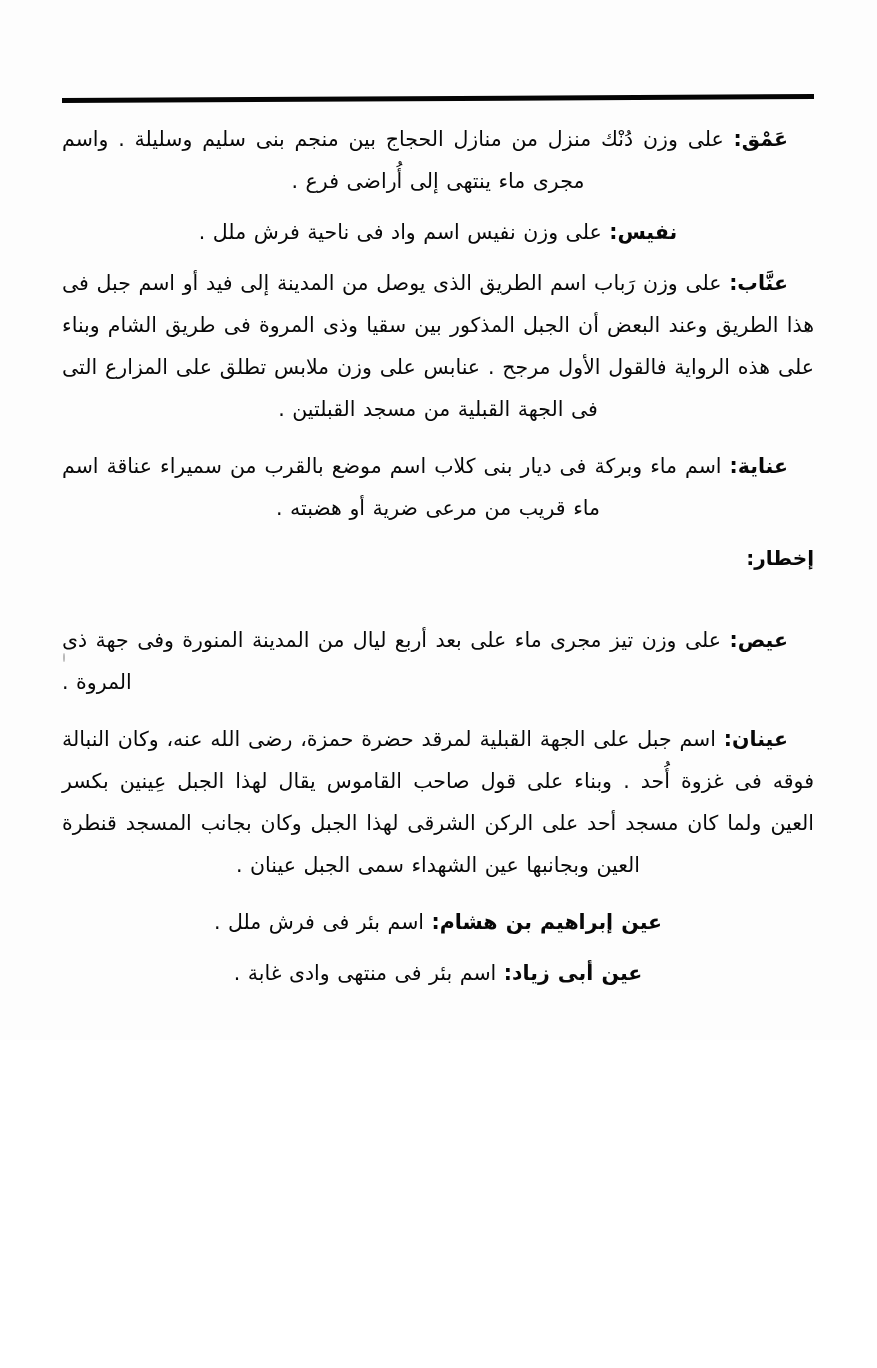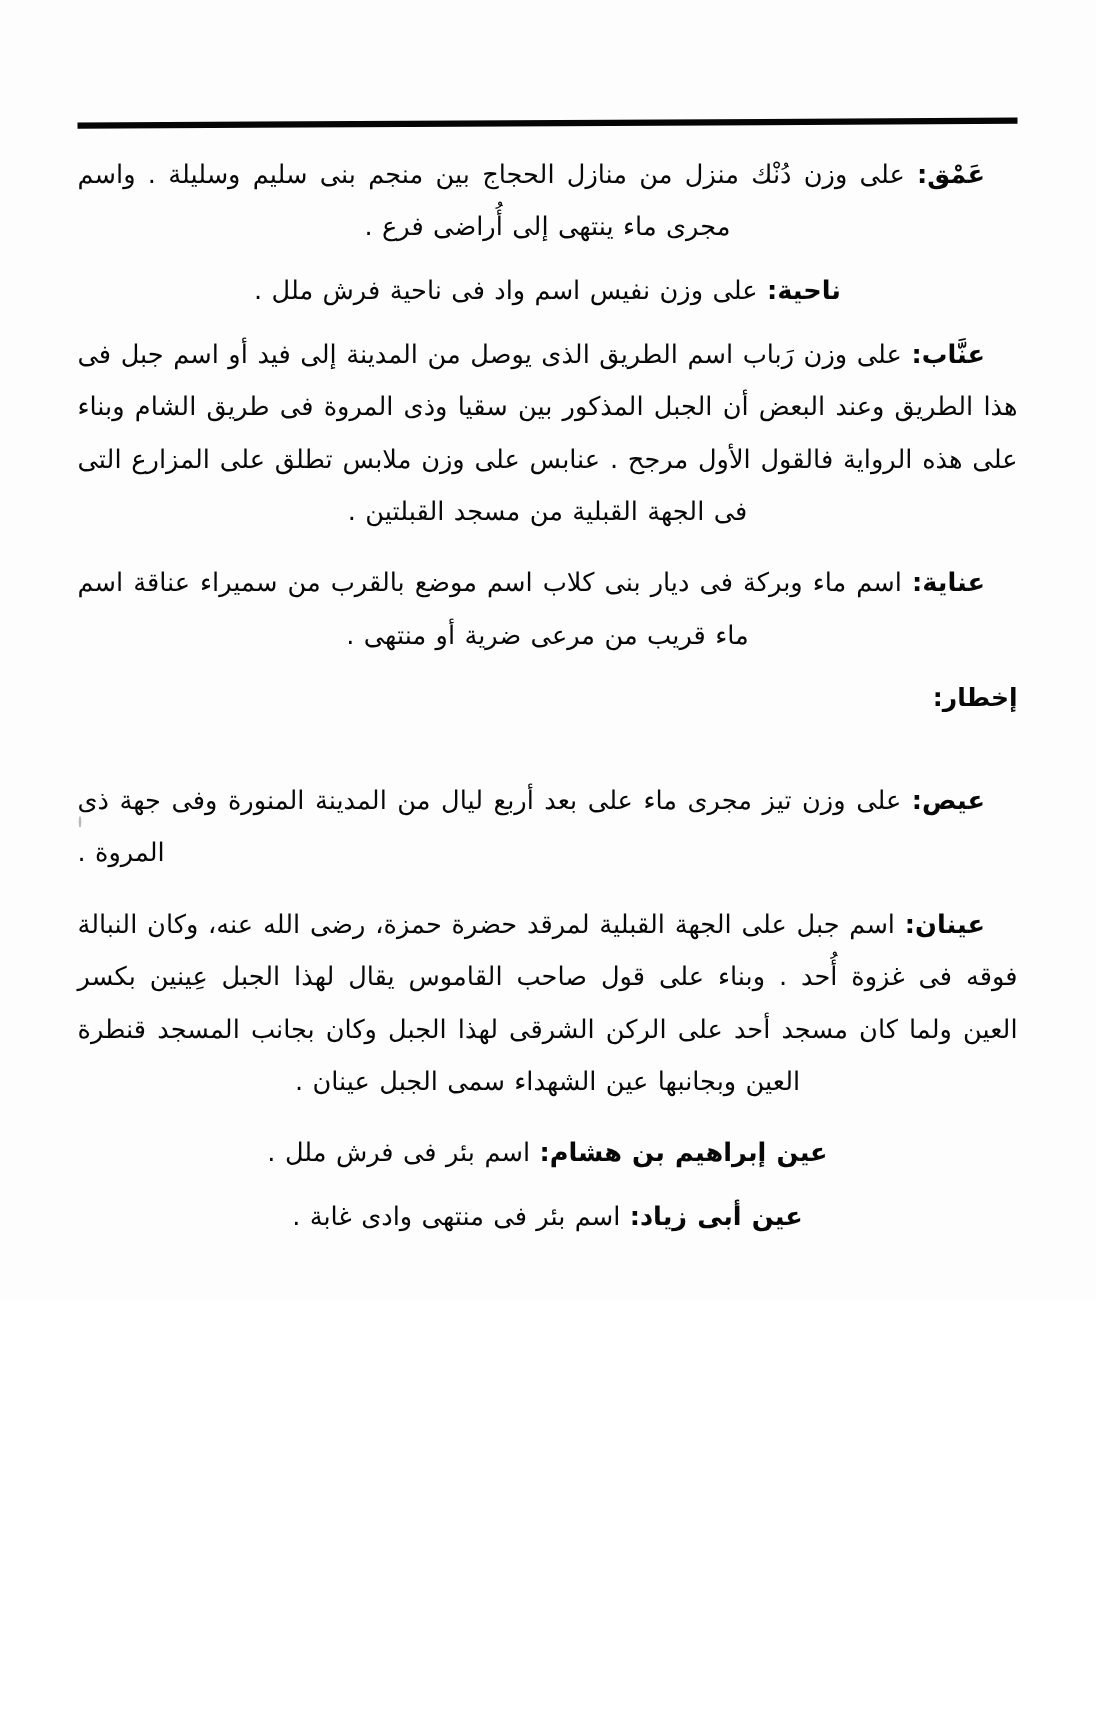--- a/index.html
+++ b/index.html
@@ -167,33 +167,33 @@
 
   <div class="body-text">
 
     <p class="entry indent center-last">
       <span class="headword">عَمْق:</span><span> على وزن دُنْك منزل من منازل الحجاج بين منجم بنى سليم وسليلة . واسم مجرى ماء ينتهى إلى أُراضى فرع .</span>
     </p>
 
     <div class="gap-sm"></div>
 
     <p class="entry center-last">
-      <span class="headword">ناحية:</span><span> على وزن نفيس اسم واد فى ناحية فرش ملل .</span>
+      <span class="headword">نفيس:</span><span> على وزن نفيس اسم واد فى ناحية فرش ملل .</span>
     </p>
 
     <div class="gap-sm"></div>
 
     <p class="entry indent center-last">
       <span class="headword">عنَّاب:</span><span> على وزن رَباب اسم الطريق الذى يوصل من المدينة إلى فيد أو اسم جبل فى هذا الطريق وعند البعض أن الجبل المذكور بين سقيا وذى المروة فى طريق الشام وبناء على هذه الرواية فالقول الأول مرجح . عنابس على وزن ملابس تطلق على المزارع التى فى الجهة القبلية من مسجد القبلتين .</span>
     </p>
 
     <div class="gap-md"></div>
 
     <p class="entry indent center-last">
-      <span class="headword">عناية:</span><span> اسم ماء وبركة فى ديار بنى كلاب اسم موضع بالقرب من سميراء عناقة اسم ماء قريب من مرعى ضرية أو منتهى .</span>
+      <span class="headword">عناية:</span><span> اسم ماء وبركة فى ديار بنى كلاب اسم موضع بالقرب من سميراء عناقة اسم ماء قريب من مرعى ضرية أو هضبته .</span>
     </p>
 
     <div class="section-heading">إخطار:</div>
 
 
     <div class="gap-lg"></div>
 
 
     <div class="gap-md"></div>
 

